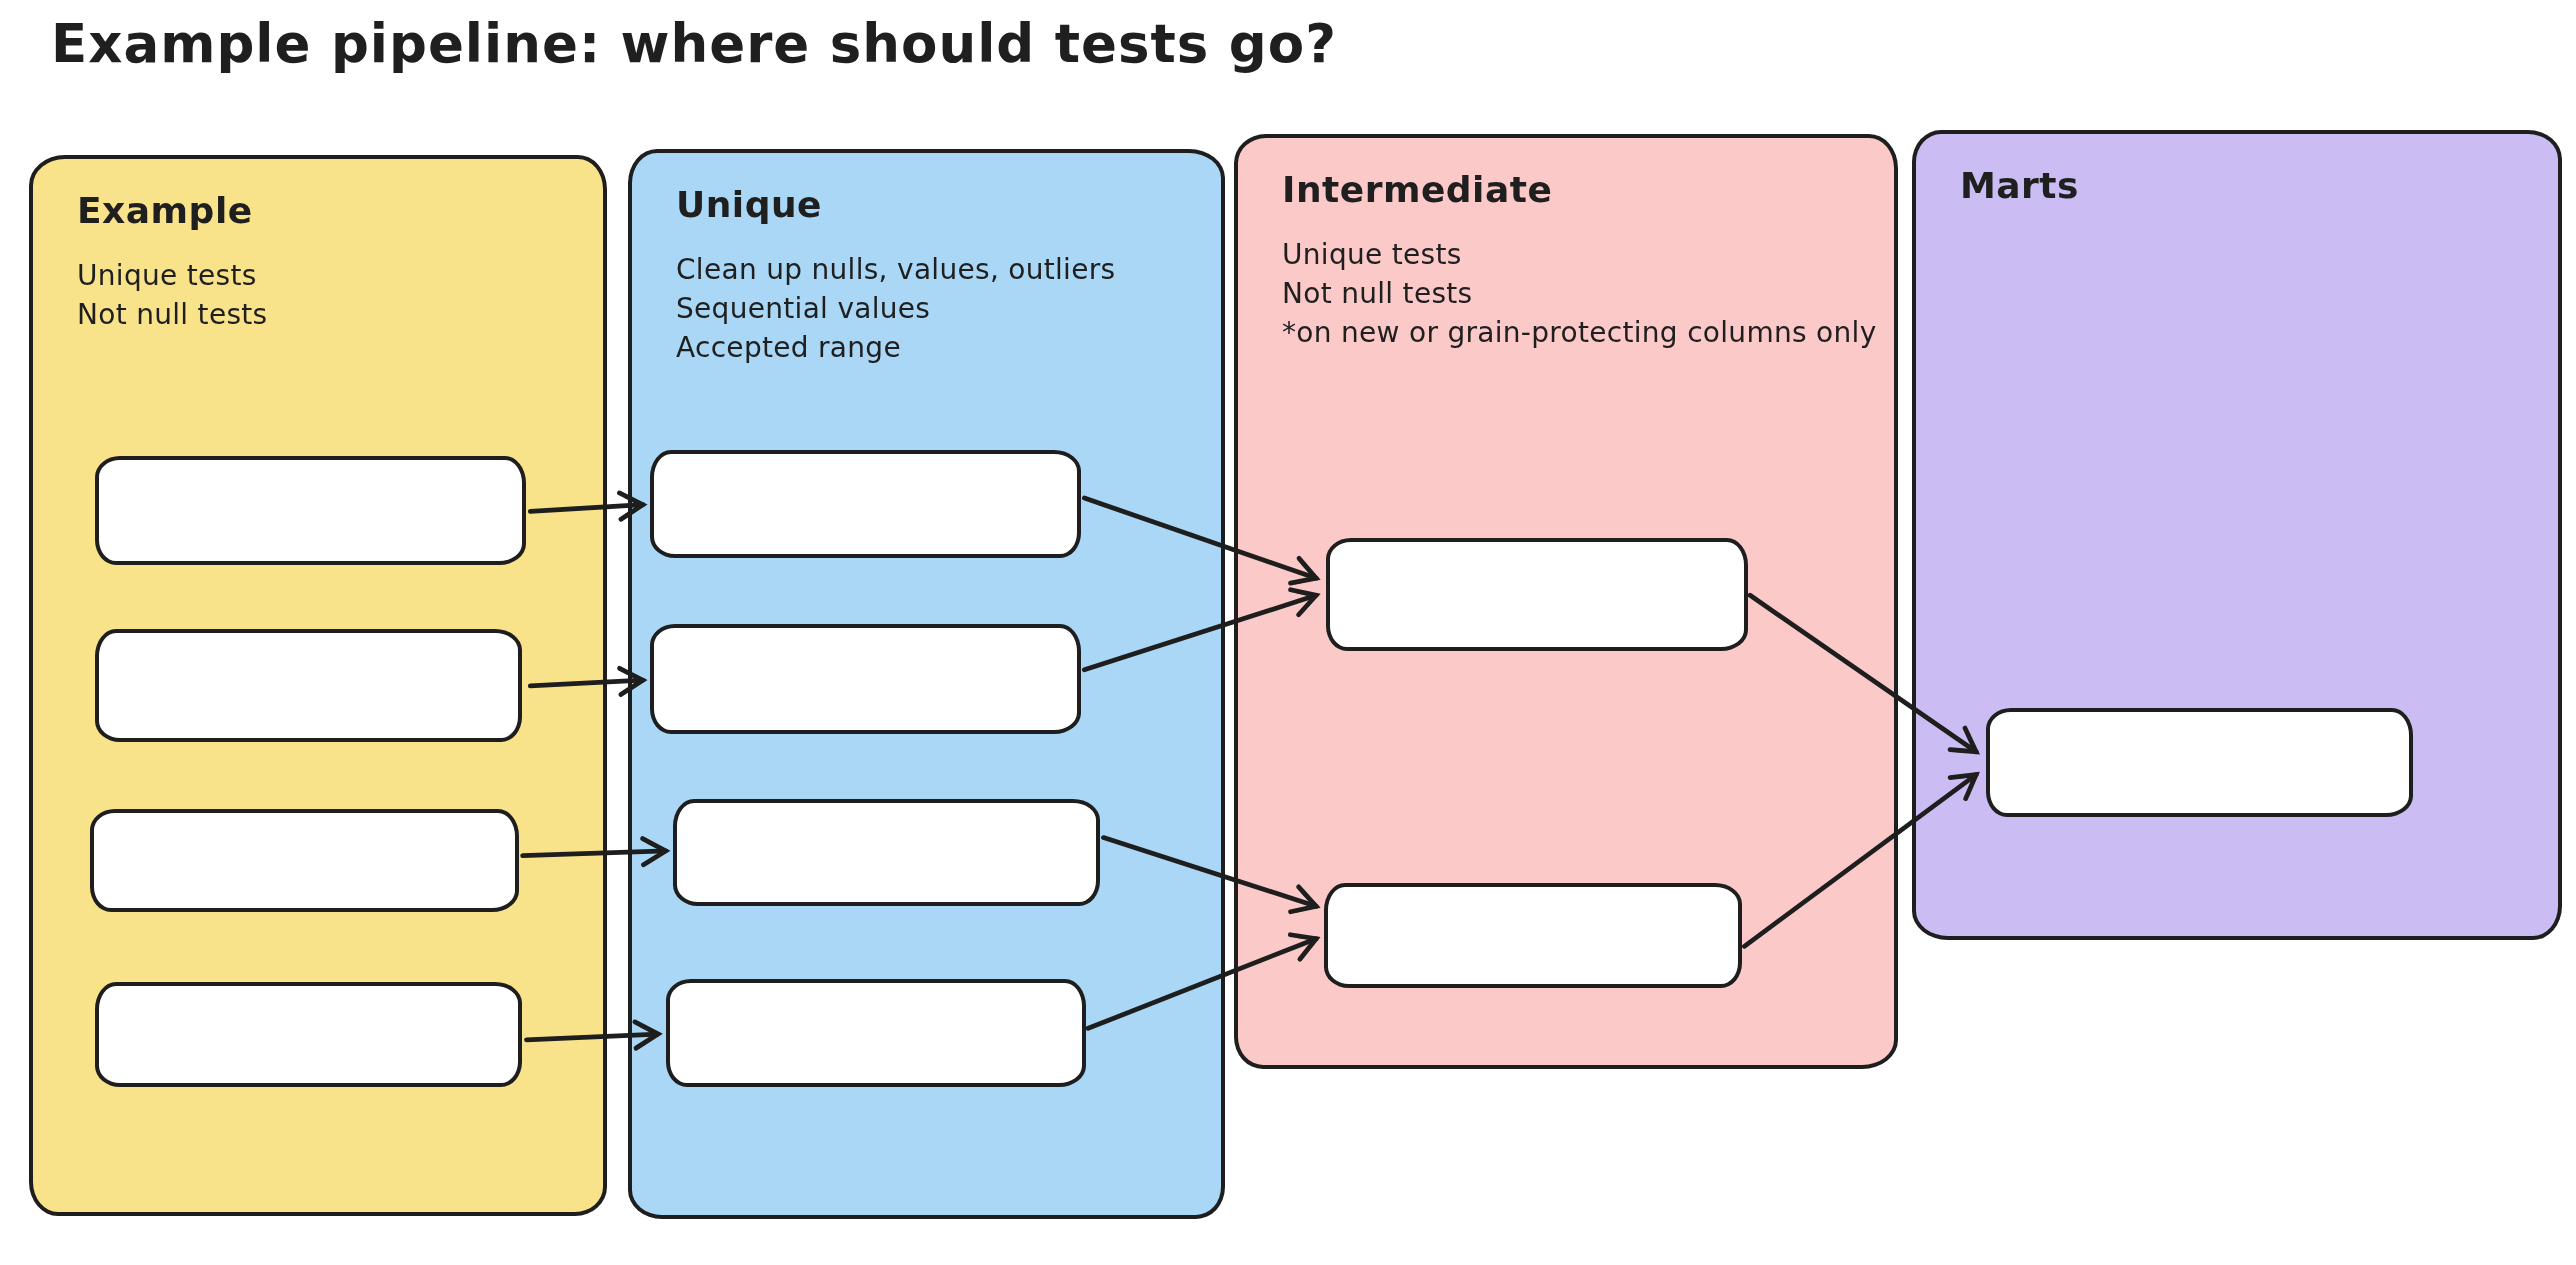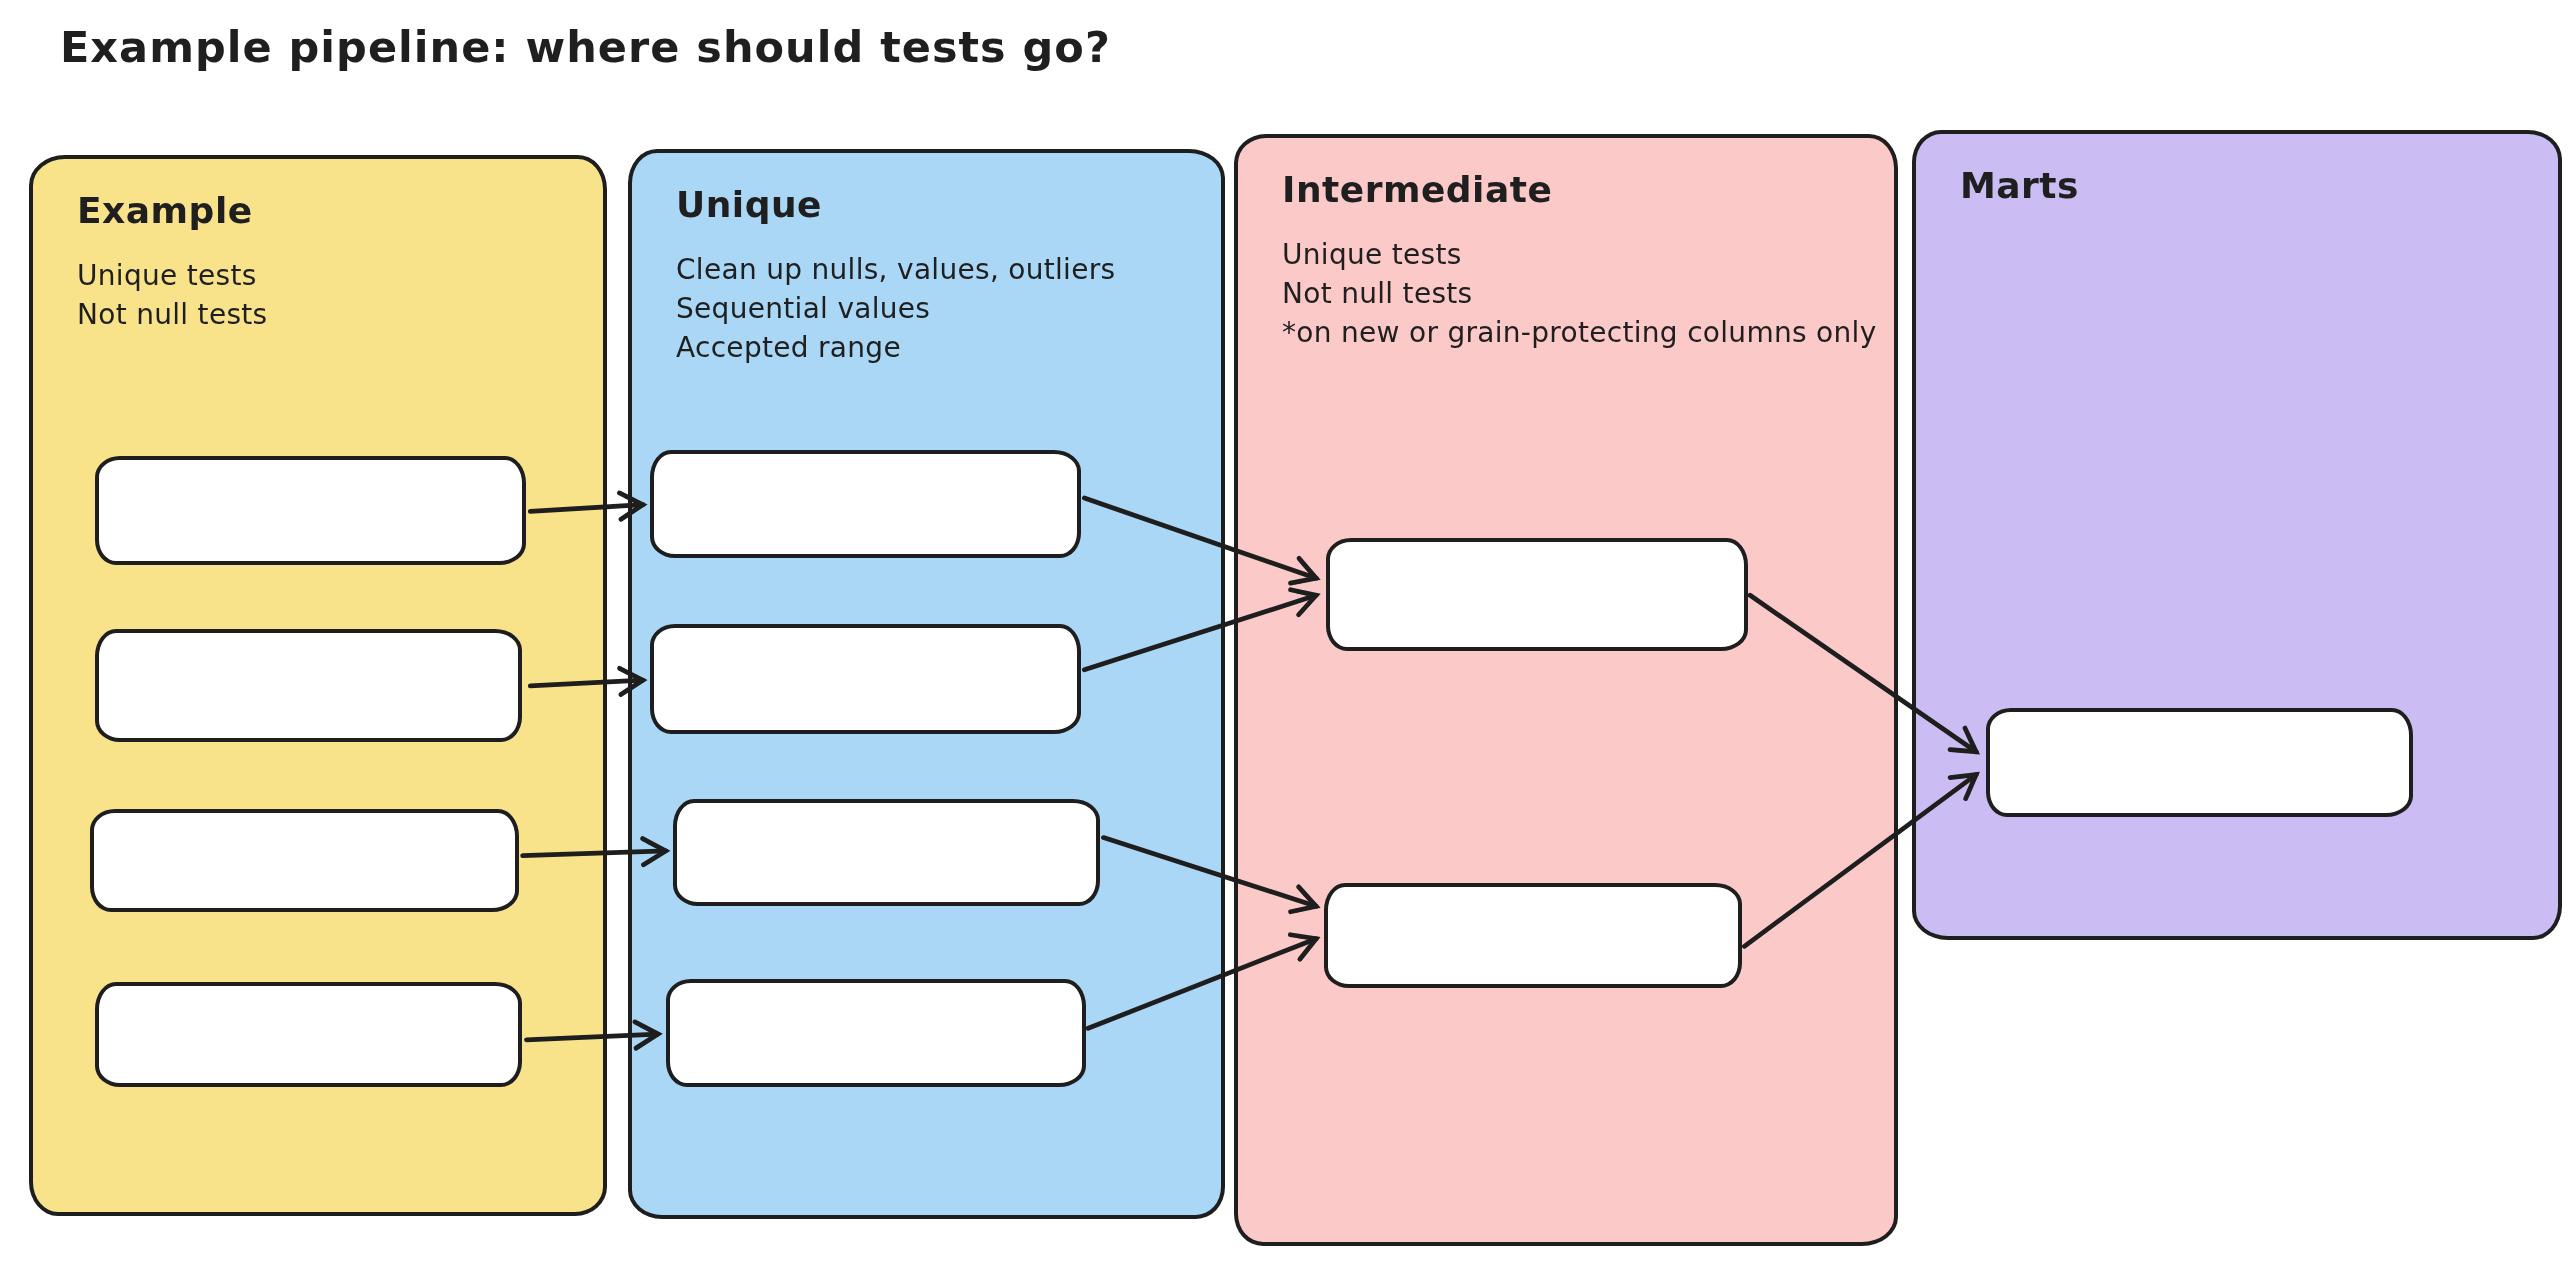--- a/index.html
+++ b/index.html
@@ -9,22 +9,22 @@
     height: 1266px;
     background: #ffffff;
     overflow: hidden;
     font-family: "DejaVu Sans", sans-serif;
     color: #1f1f1f;
   }
   .title {
     position: absolute;
     left: 44px;
     top: 5.7px;
-    margin: 16px;
-    font-size: 43px;
+    margin: 7px;
+    font-size: 53px;
     font-weight: 700;
     letter-spacing: 1px;
     color: #1f1f1f;
     white-space: nowrap;
   }
   .col {
     position: absolute;
     box-sizing: border-box;
     border: 4.8px solid #1e1e1e;
     z-index: 1;
@@ -33,21 +33,21 @@
     left: 29px; top: 155px; width: 578px; height: 1061px;
     background: #F9E38A;
     border-radius: 36px 29px 32px 29px / 30.5px 34px 29px 34px;
   }
   .col-staging {
     left: 628px; top: 149px; width: 597px; height: 1070px;
     background: #A9D7F5;
     border-radius: 29px 36px 29px 34px / 34px 29px 32px 29px;
   }
   .col-intermediate {
-    left: 1234px; top: 134px; width: 664px; height: 1112px;
+    left: 1234px; top: 134px; width: 664px; height: 935px;
     background: #FBC9C8;
     border-radius: 32px 29px 36px 29px / 29px 34px 29px 32px;
   }
   .col-marts {
     left: 1912px; top: 130px; width: 650px; height: 810px;
     background: #CBBDF3;
     border-radius: 29px 34px 29px 36px / 32px 29px 34px 29px;
   }
   .col h2 {
     margin: 0;

